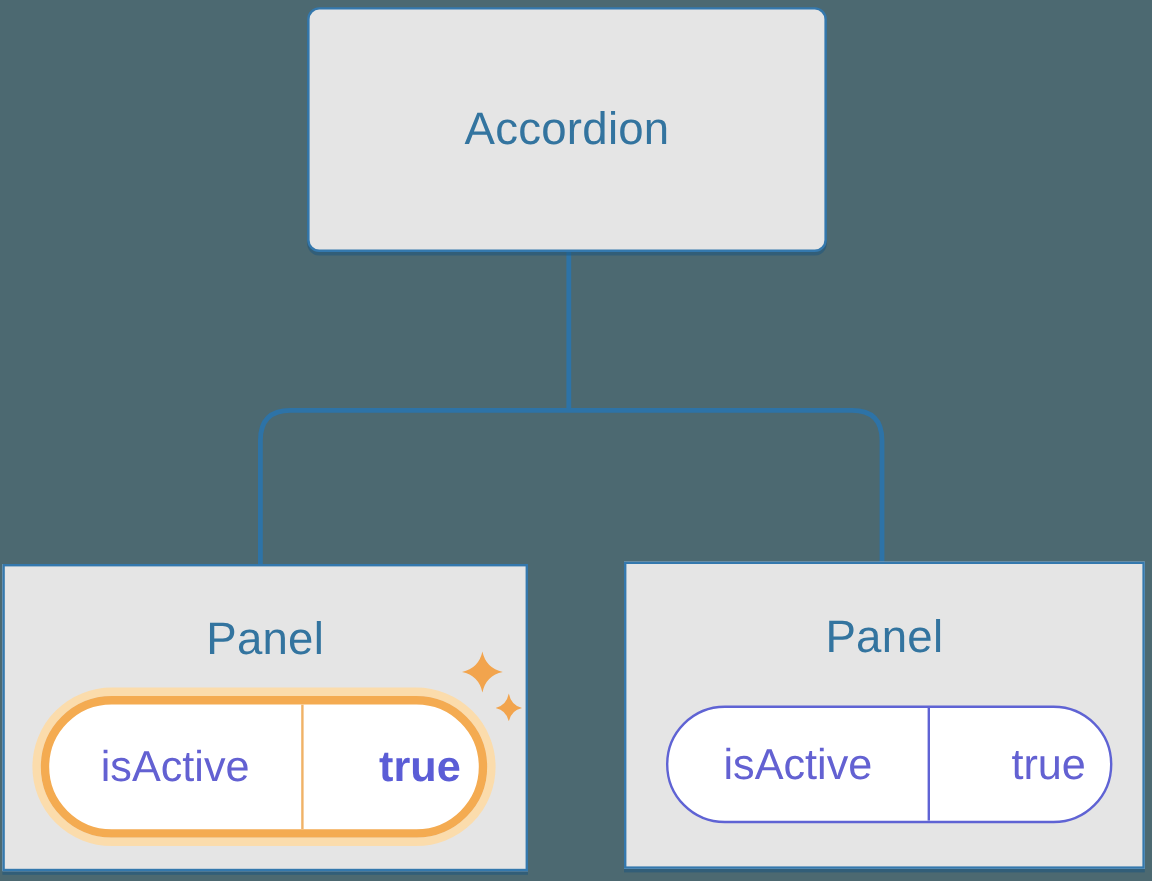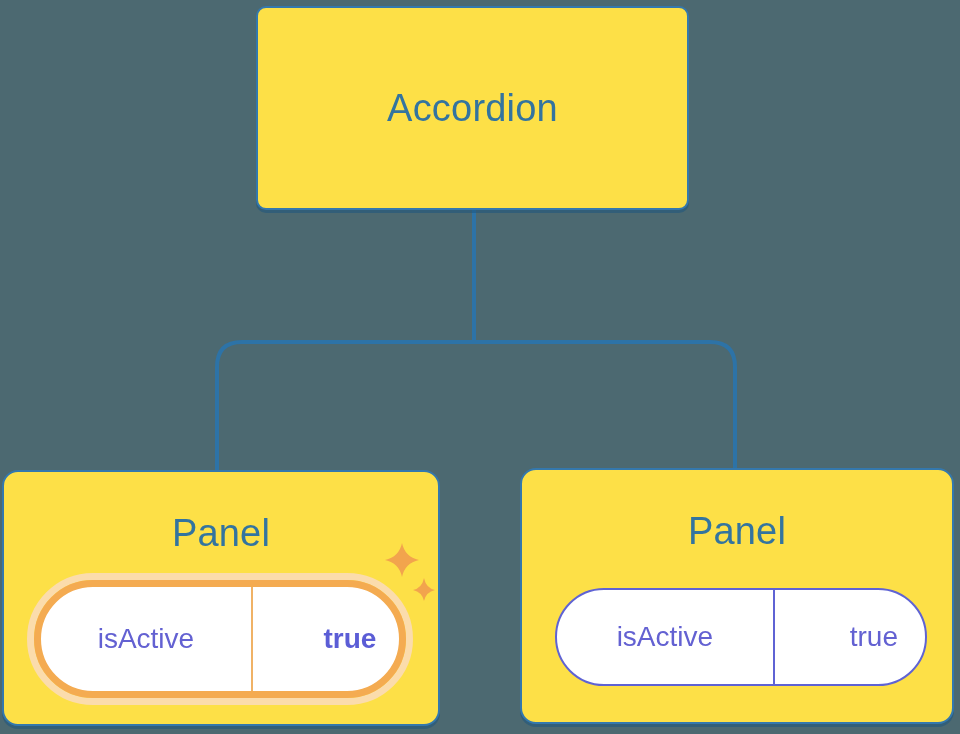--- a/index.html
+++ b/index.html
@@ -20,21 +20,21 @@
 
   .connectors {
     position: absolute;
     left: 0; top: 0;
     width: 960px; height: 734px;
     pointer-events: none;
   }
 
   .node {
     position: absolute;
-    background: #fde047;
+    background: #e5e5e5;
     border: 2.5px solid #3478AD;
     box-shadow: 0 3px 0 rgba(30, 85, 125, 0.55);
   }
 
   .root-box {
     left: 256px; top: 6px;
     width: 433px; height: 204px;
     border-radius: 10px;
     display: flex;
     align-items: center;
@@ -42,21 +42,21 @@
   }
 
   .node-title {
     font-size: 38px;
     font-weight: 500;
     color: #33749F;
     letter-spacing: 0.2px;
   }
 
   .panel-box {
-    border-radius: 16px;
+    border-radius: 0;
   }
   .panel-left  { left: 2px;   top: 470px; width: 438px; height: 256px; }
   .panel-right { left: 520px; top: 468px; width: 434px; height: 256px; }
 
   .panel-title {
     position: absolute;
     left: 0; top: 40px;
     width: 100%;
     text-align: center;
   }
@@ -86,21 +86,21 @@
     border-radius: 999px;
     background: #FFFFFF;
     display: flex;
     overflow: hidden;
   }
 
   .seg {
     display: flex;
     align-items: center;
     justify-content: center;
-    font-size: 28px;
+    font-size: 36px;
     color: #6361D2;
   }
   .seg-key { width: 59%; }
   .seg-val { width: 41%; padding-left: 48px; }
   .seg-val-bold { font-weight: 700; color: #5B5DD6; }
 
   .pill-divider { width: 2px; height: 100%; flex: none; }
   .divider-orange { background: #F0B266; }
   .divider-purple { background: #5F63D4; }
 

